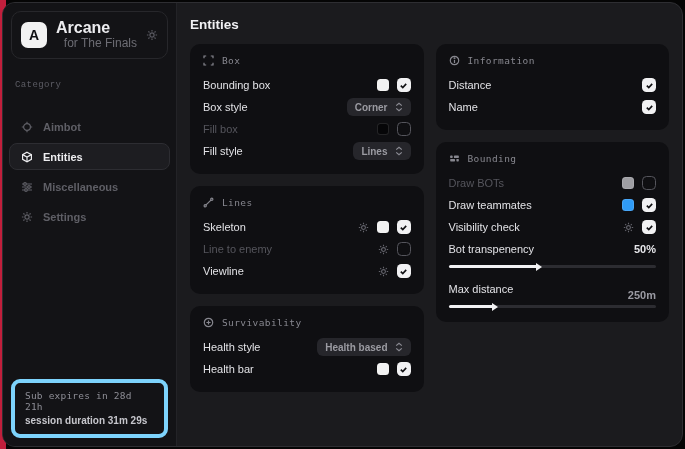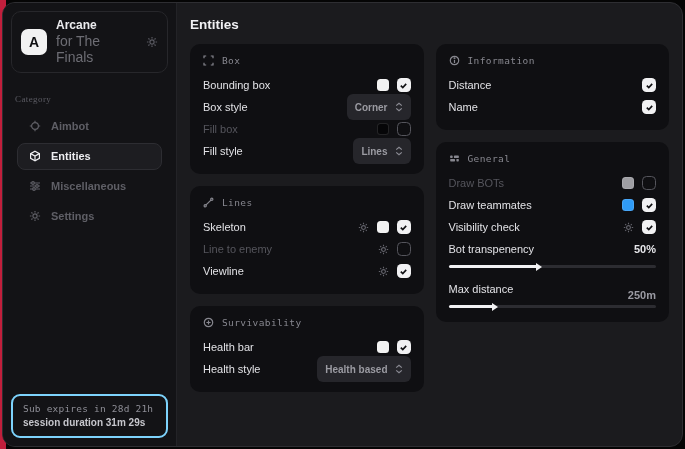--- a/index.html
+++ b/index.html
@@ -11,31 +11,31 @@
     position:absolute; inset:2px; background:#1b1b1e; border:1px solid #2e2e32;
     border-radius:13px; display:flex; overflow:hidden;
   }
 
   
   .sidebar { width:174px; flex:0 0 174px; background:#131316; border-right:1px solid #232327; display:flex; flex-direction:column; }
   .brand { margin:8px; padding:7px 9px; border:1px solid #27272b; border-radius:10px; display:flex; align-items:center; gap:9px; }
   .logo { width:26px; height:26px; background:#f2f2f2; border-radius:7px; display:flex; align-items:center; justify-content:center;
           color:#101012; font-weight:bold; font-size:14px; }
   .brand-text { flex:1; line-height:1.15; }
-  .brand-title { font-size:12px; font-weight:bold; color:#ececef; }
-  .brand-sub { font-size:14px; color:#6d6d74; }
+  .brand-title { font-size:16px; font-weight:bold; color:#ececef; }
+  .brand-sub { font-size:12px; color:#6d6d74;text-align:right; }
   .brand-gear { color:#5a5a62; display:flex; }
-  .category { margin:13px 12px 9px; font-family:Liberation Serif, serif; font-size:9px; color:#5c5c64; letter-spacing:.4px; }
-  .nav { display:flex; flex-direction:column; gap:3px; padding:0 14px; }
+  .category { margin:13px 12px 23px; font-family:Liberation Mono, monospace; font-size:9px; color:#5c5c64; letter-spacing:.4px; }
+  .nav { display:flex; flex-direction:column; gap:3px; padding:0 6px; }
   .nav-item { height:27px; border-radius:8px; display:flex; align-items:center; gap:10px; padding:0 10px;
               color:#5f5f66; font-size:11px; font-weight:600; border:1px solid transparent; }
   .nav-item.active { background:#1d1d21; border-color:#2d2d32; color:#ededf0; }
   .nav-item .nicon { display:flex; width:13px; justify-content:center; }
   .spacer { flex:1; }
-  .status { margin:8px; padding:7px 10px 8px; border:2px solid #7dd3fc; border-radius:9px; }
+  .status { margin:8px; padding:7px 10px 8px; border:4px solid #7dd3fc; border-radius:9px; }
   .status-l1 { font-family:"DejaVu Sans Mono", monospace; font-size:9.5px; color:#8e8e96; letter-spacing:.2px; }
   .status-l2 { margin-top:3px; font-size:10px; font-weight:700; color:#c6c6cc; }
 
   
   .main { flex:1; padding:11px 13px; overflow:hidden; }
   .main-title { font-size:13.5px; font-weight:bold; color:#f1f1f4; margin:3px 0 12px; }
   .cols { display:grid; grid-template-columns:1fr 1fr; gap:12px; align-items:start; }
   .col { display:flex; flex-direction:column; gap:12px;text-align:right; }
   .panel { background:#0f0f12; border-radius:10px; padding:11px 13px 12px; }
   .panel-header { display:flex; align-items:center; gap:8px; margin-bottom:8px;
@@ -43,21 +43,21 @@
   .ph-icon { display:flex; color:#87878f; }
   .row { height:22px; display:flex; align-items:center; justify-content:space-between; }
   .lbl { font-size:11px; font-weight:400; color:#e2e2e6; }
   .row.disabled .lbl { color:#55555c; }
   .ctrls { display:flex; align-items:center; gap:8px; }
   .swatch { width:12px; height:12px; border-radius:3.5px; border:1px solid rgba(255,255,255,.12); }
   .cb { width:14px; height:14px; border-radius:4.5px; display:flex; align-items:center; justify-content:center; }
   .cb.checked { background:#f1f1f3; }
   .cb.unchecked { border:1.5px solid #55555c; background:transparent; }
   .gear { color:#64646c; display:flex; }
-  .dropdown { height:26px; background:#26262b; border-radius:6px; display:flex; align-items:center; gap:7px;
+  .dropdown { height:18px; background:#26262b; border-radius:6px; display:flex; align-items:center; gap:7px;
               padding:0 8px; font-size:10px; color:#9b9ba2; font-weight:600; }
   .dd-icon { display:flex; color:#8a8a92; }
   .value { font-size:11px; font-weight:600; color:#e6e6ea; }
   .value.dim { color:#9a9aa2;margin-top:12px; }
   .slider { position:relative; height:3px; background:#2c2c31; border-radius:2px; margin:5px 0 10px; }
   .slider:last-child { margin-bottom:2px; }
   .slider-fill { position:relative; height:3px; background:#f2f2f4; border-radius:2px; }
   .thumb { position:absolute; right:-4px; top:50%; transform:translateY(-50%); width:0; height:0;
            border-left:6px solid #f2f2f4; border-top:4px solid transparent; border-bottom:4px solid transparent; }
 </style>
@@ -253,41 +253,41 @@
             <div class="panel-header">
               <span class="ph-icon">
                 <svg width="11" height="11" viewBox="0 0 11 11" fill="none" stroke="currentColor" stroke-width="1.2">
                   <circle cx="5.5" cy="5.5" r="4.2"></circle>
                     <path d="M5.5 3.4v4.2M3.4 5.5h4.2"></path>
                 </svg>
               </span>
               <span>Survivability</span>
             </div>
             <div class="row">
-              <span class="lbl">Health bar</span>
-              <span class="ctrls">
-                <span class="swatch" style="background: rgb(242, 242, 242);"></span>
-                <span class="cb checked">
-                  <svg width="9" height="9" viewBox="0 0 10 10" fill="none" stroke="#101013" stroke-width="1.8">
-                      <path d="M2 5.2 4.2 7.4 8 3.2"></path>
-                    </svg>
-                </span>
-              </span>
-            </div>
-            <div class="row">
               <span class="lbl">Health style</span>
               <span class="dropdown">
                 <span>Health based</span>
                 <span class="dd-icon">
                   <svg width="8" height="10" viewBox="0 0 8 10" fill="none" stroke="currentColor" stroke-width="1.2">
                       <path d="m1.2 3.6 2.8-2.4 2.8 2.4M1.2 6.4l2.8 2.4 2.8-2.4"></path>
                     </svg>
                 </span>
               </span>
             </div>
+            <div class="row">
+              <span class="lbl">Health bar</span>
+              <span class="ctrls">
+                <span class="swatch" style="background: rgb(242, 242, 242);"></span>
+                <span class="cb checked">
+                  <svg width="9" height="9" viewBox="0 0 10 10" fill="none" stroke="#101013" stroke-width="1.8">
+                      <path d="M2 5.2 4.2 7.4 8 3.2"></path>
+                    </svg>
+                </span>
+              </span>
+            </div>
           </section>
         </div>
 
         <div class="col">
 
           <section class="panel">
             <div class="panel-header">
               <span class="ph-icon">
                 <svg width="11" height="11" viewBox="0 0 11 11" fill="none" stroke="currentColor" stroke-width="1.2">
                   <circle cx="5.5" cy="5.5" r="4.2"></circle>
@@ -322,21 +322,21 @@
           <section class="panel">
             <div class="panel-header">
               <span class="ph-icon">
                 <svg width="11" height="11" viewBox="0 0 11 11" fill="currentColor">
                   <rect x="1.2" y="2.6" width="2.4" height="2.4" rx=".6"></rect>
                     <rect x="5" y="2.6" width="4.8" height="2.4" rx=".6"></rect>
                   <rect x="1.2" y="6" width="4.8" height="2.4" rx=".6"></rect>
                     <rect x="7.4" y="6" width="2.4" height="2.4" rx=".6"></rect>
                 </svg>
               </span>
-              <span>General</span>
+              <span>Bounding</span>
             </div>
             <div class="row disabled">
               <span class="lbl">Draw BOTs</span>
               <span class="ctrls">
                 <span class="swatch" style="background: rgb(158, 158, 163);"></span>
                 <span class="cb unchecked"></span>
               </span>
             </div>
             <div class="row">
               <span class="lbl">Draw teammates</span>

